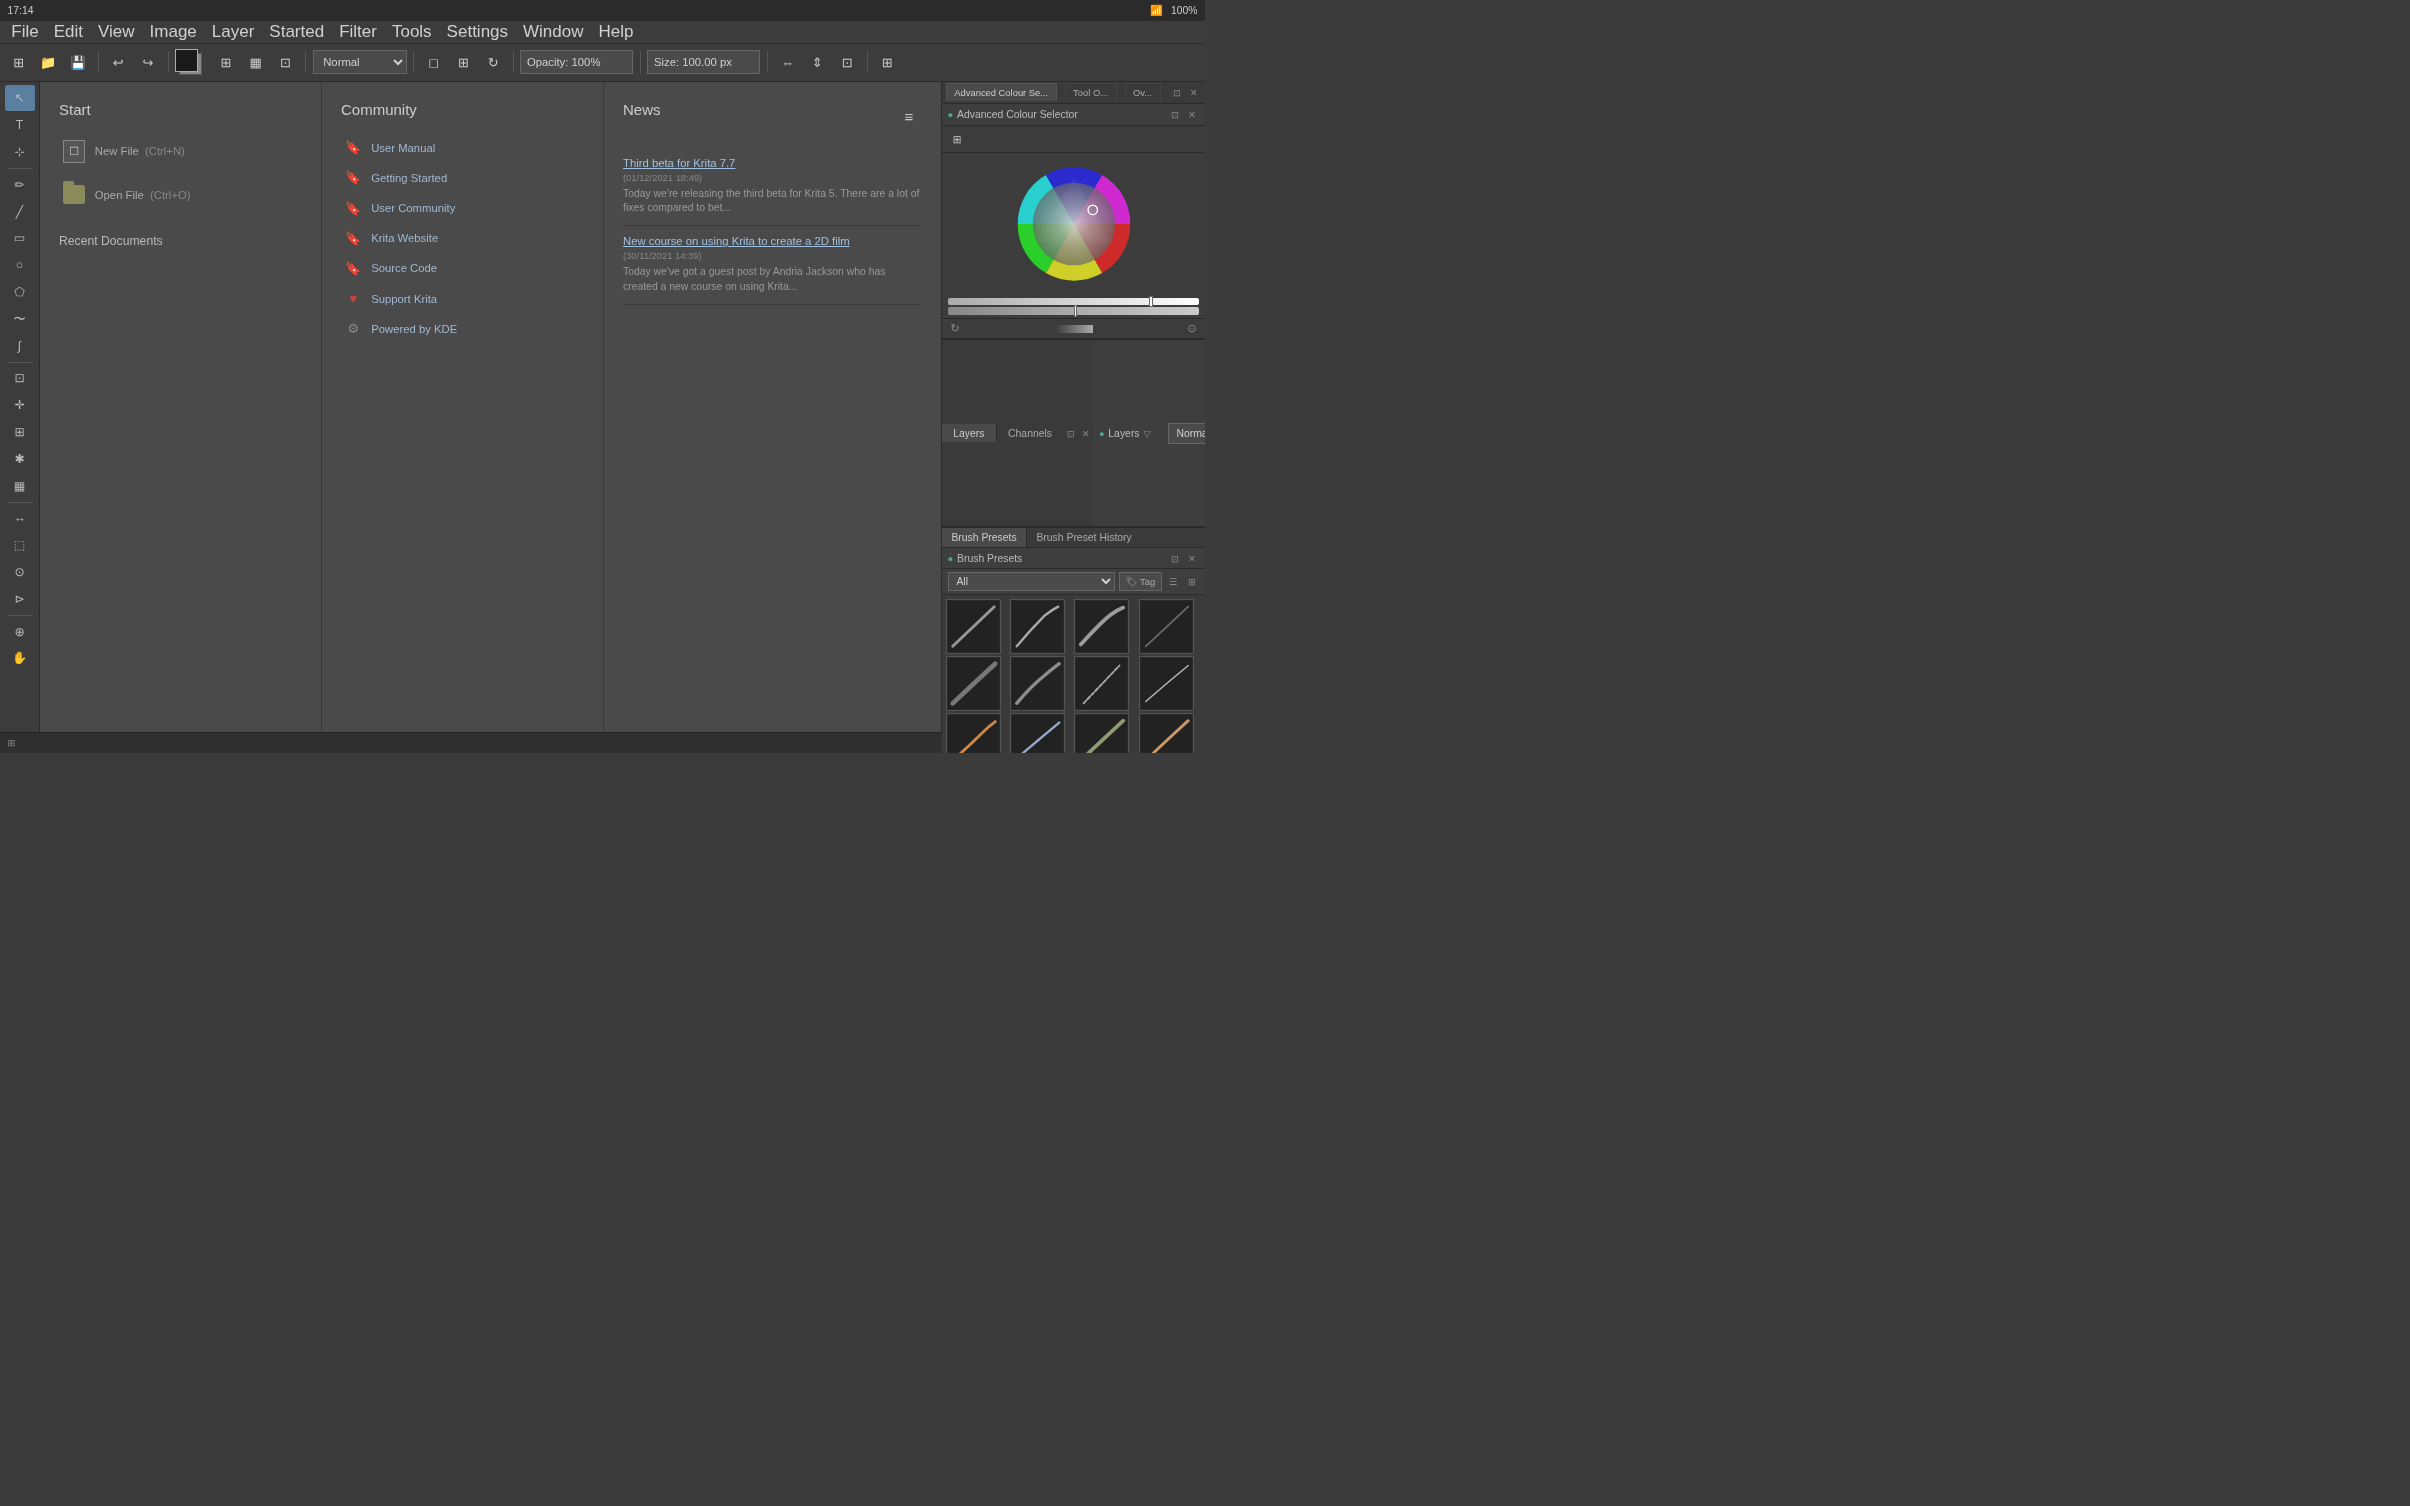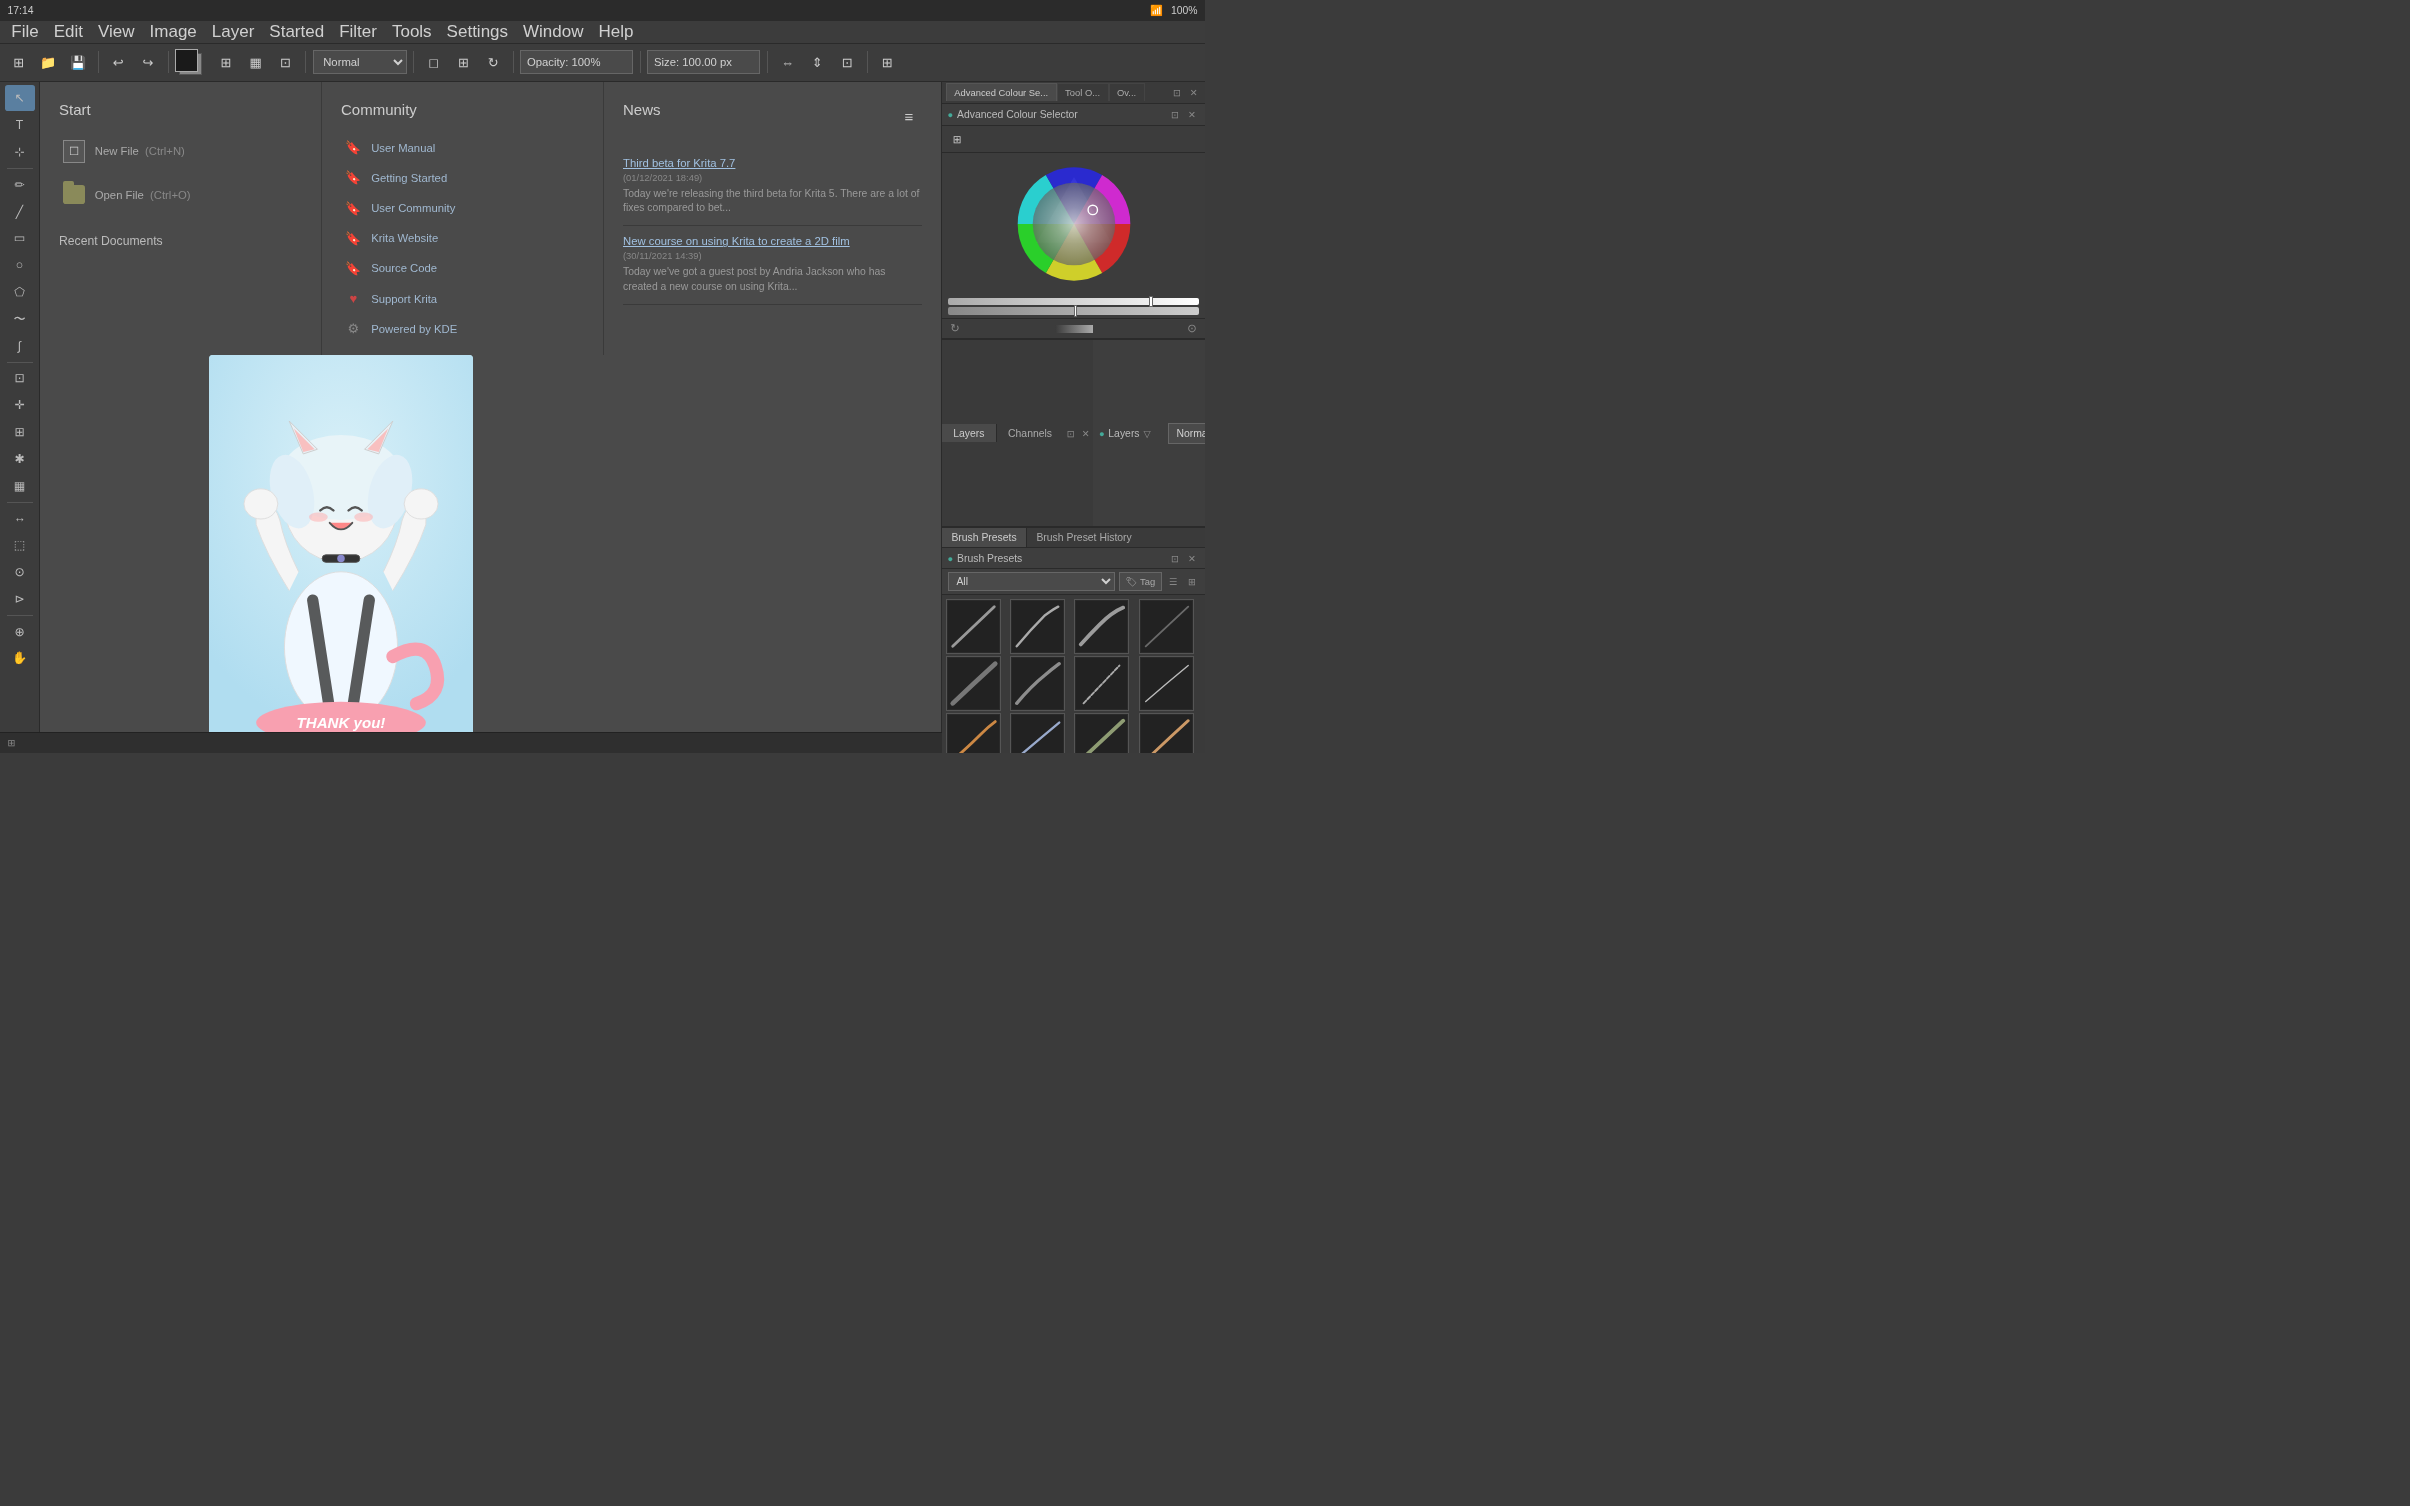--- a/index.html
+++ b/index.html
@@ -174,21 +174,21 @@
       position: relative;
       overflow: hidden;
     }
 
     
     .welcome-screen {
       position: absolute;
       inset: 0;
       background: #4a4a4a;
       display: flex;
-      flex-direction: column;
+      flex-direction: row;
     }
     .welcome-content {
       display: flex;
       flex: 1;
       overflow: hidden;
     }
     .start-panel {
       width: 282px;
       padding: 19px;
       border-right: 0.9px solid #3a3a3a;
@@ -741,21 +741,21 @@
           </svg>
         </div>
       </div>
     </div>
   </div>
 
   <div class="right-panel">
 
     <div style="background:#3a3a3a; border-bottom: 0.9px solid #2a2a2a;">
       <div style="display:flex; align-items:center; padding: 1.9px 3.8px; gap: 1.9px;">
-        <div style="display:flex; gap:0; flex:1;">
+        <div style="display:flex; gap:8px; flex:1;">
           <div style="background:#4a4a4a; padding: 2.8px 7.5px; font-size:9.4px; color:#ccc; cursor:pointer; border: 0.9px solid #555; border-bottom: none;">
             <span>Advanced Colour Se...</span>
           </div>
           <div style="background:#3a3a3a; padding: 2.8px 7.5px; font-size:9.4px; color:#aaa; cursor:pointer; border: 0.9px solid #444; border-bottom: none;">
             <span>Tool O...</span>
           </div>
           <div style="background:#3a3a3a; padding: 2.8px 7.5px; font-size:9.4px; color:#aaa; cursor:pointer; border: 0.9px solid #444; border-bottom: none;">
             <span>Ov...</span>
           </div>
         </div>

